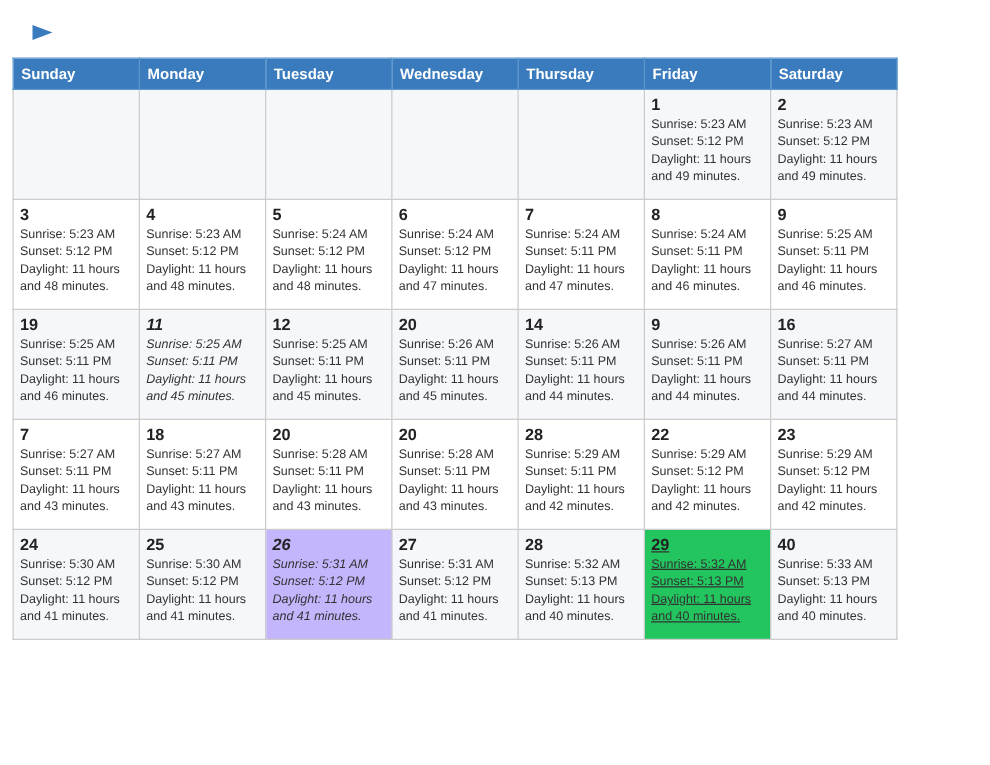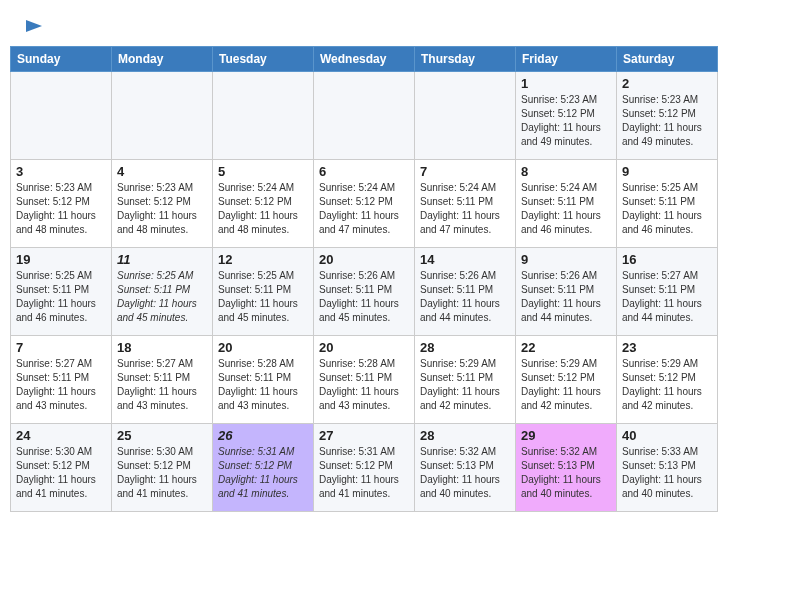--- a/index.html
+++ b/index.html
@@ -264,21 +264,21 @@
               <div class="day-info">Sunrise: 5:31 AM<br>Sunset: 5:12 PM<br>Daylight: 11 hours<br>and 41 minutes.</div>
             </td>
             <td style="background: rgb(245, 247, 250);">
               <span class="day-num">27</span>
               <div class="day-info">Sunrise: 5:31 AM<br>Sunset: 5:12 PM<br>Daylight: 11 hours<br>and 41 minutes.</div>
             </td>
             <td style="background: rgb(245, 247, 250);">
               <span class="day-num">28</span>
               <div class="day-info">Sunrise: 5:32 AM<br>Sunset: 5:13 PM<br>Daylight: 11 hours<br>and 40 minutes.</div>
             </td>
-            <td style="background: #f0abfc;">
+            <td style="background: #22c55e; text-decoration: underline;">
               <span class="day-num">29</span>
               <div class="day-info">Sunrise: 5:32 AM<br>Sunset: 5:13 PM<br>Daylight: 11 hours<br>and 40 minutes.</div>
             </td>
             <td style="background: rgb(245, 247, 250);">
               <span class="day-num">40</span>
               <div class="day-info">Sunrise: 5:33 AM<br>Sunset: 5:13 PM<br>Daylight: 11 hours<br>and 40 minutes.</div>
             </td>
           </tr>
         </tbody>
     </table>

